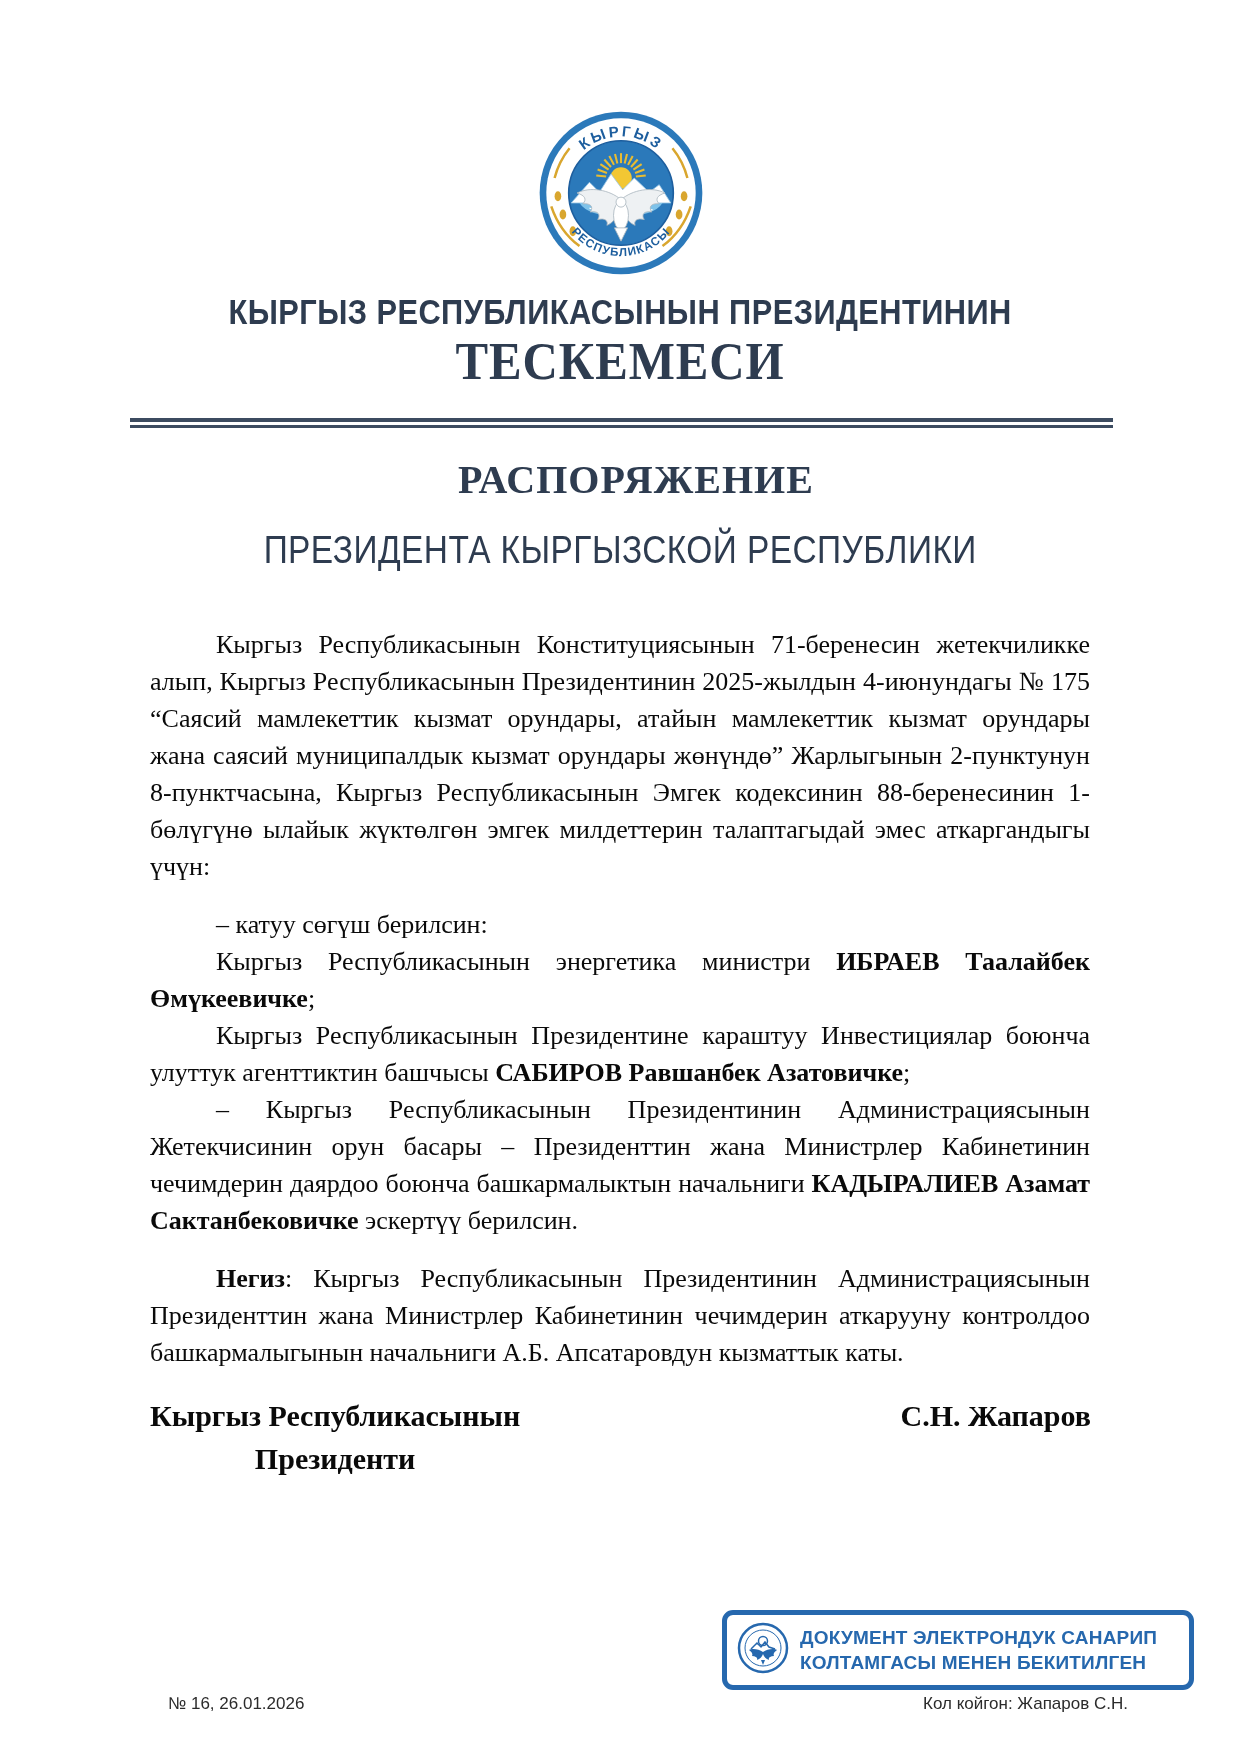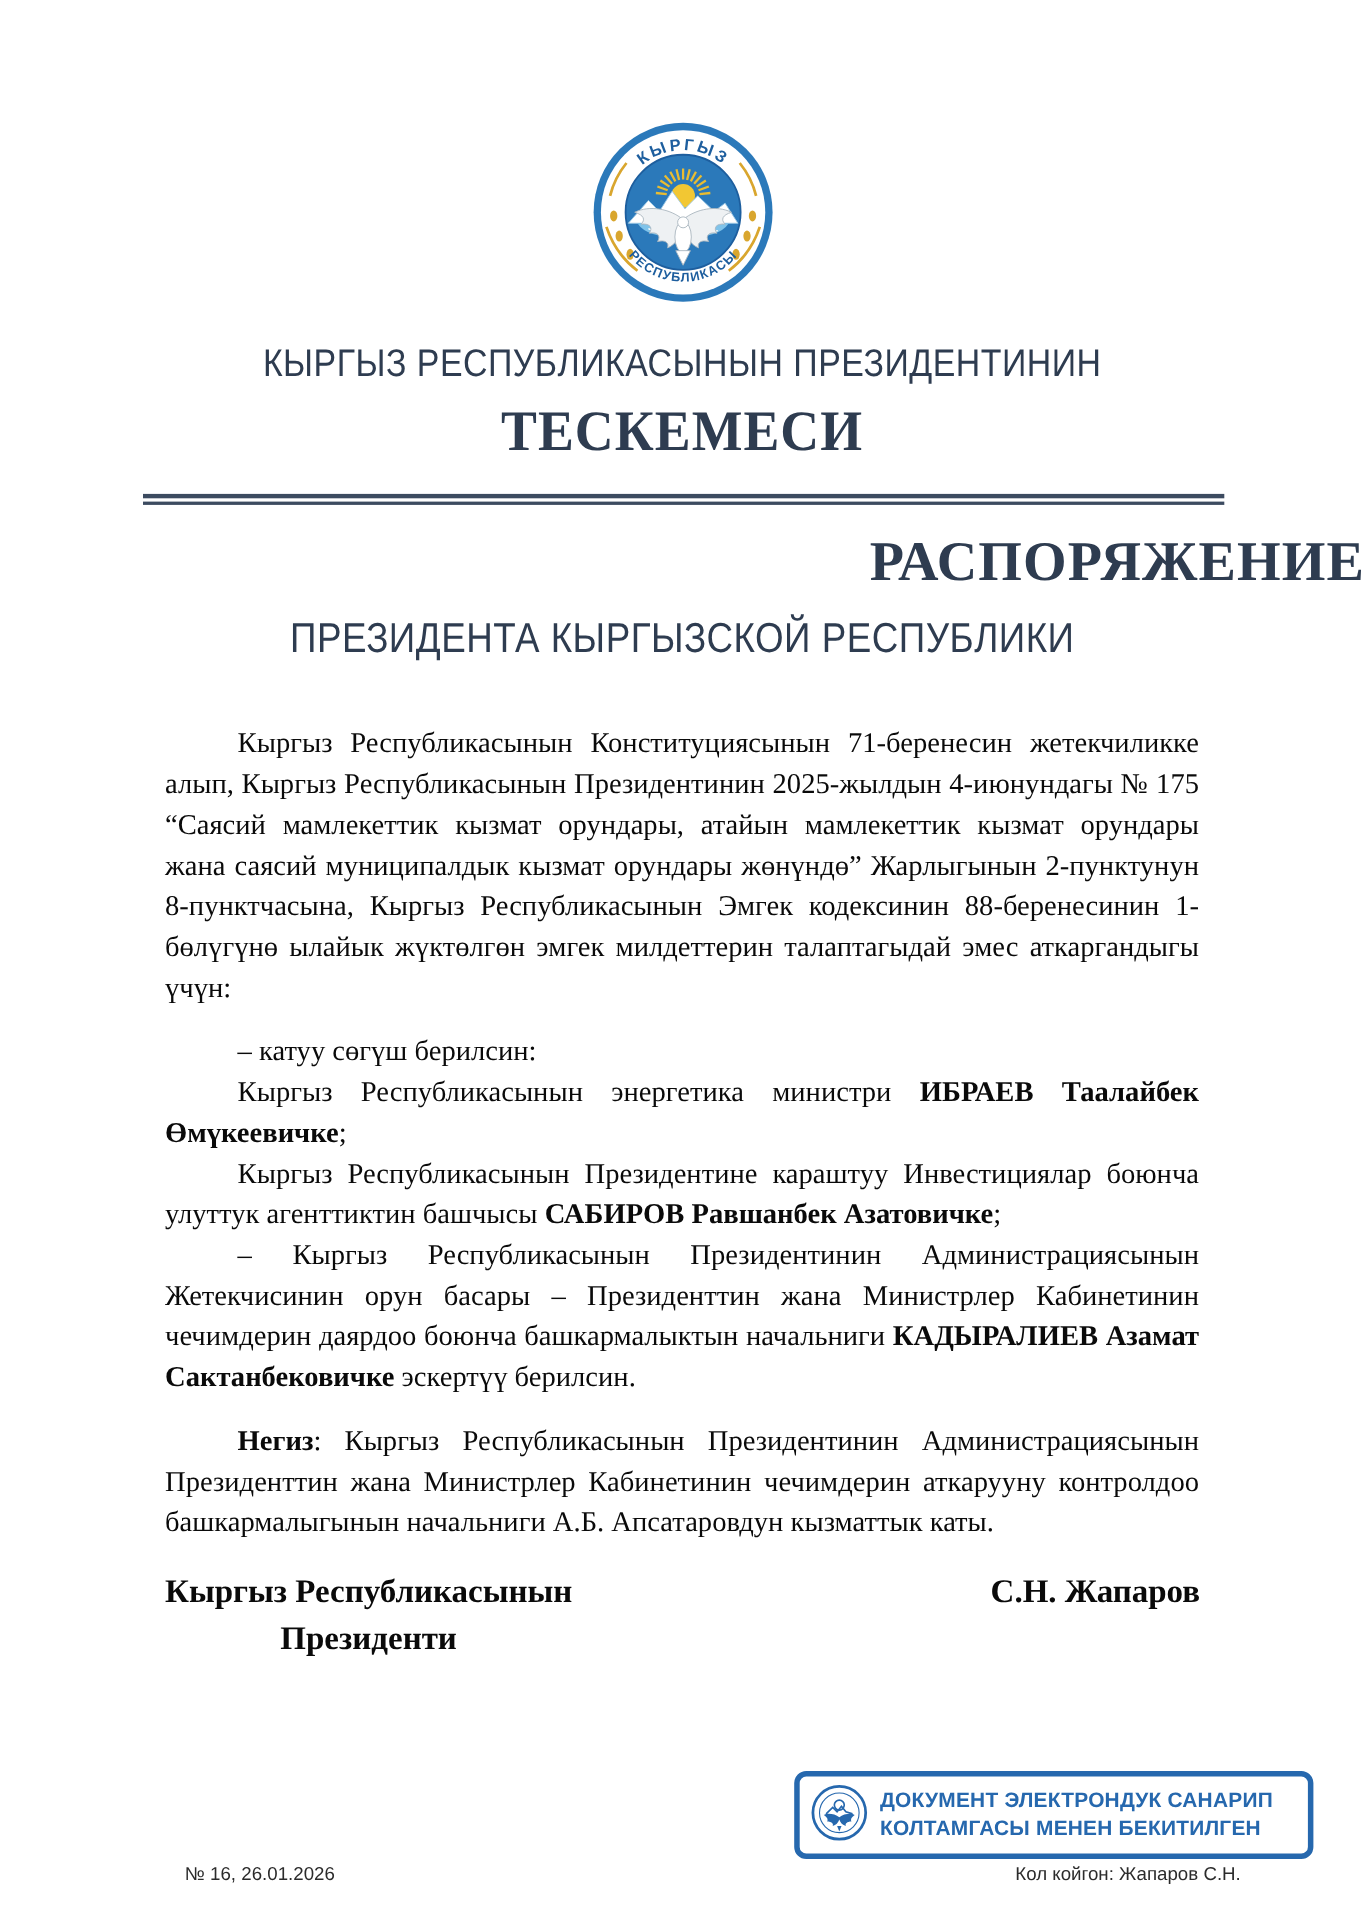--- a/index.html
+++ b/index.html
@@ -7,41 +7,42 @@
     position:relative;
     width:1241px; height:1754px;
     margin:0 auto;
     background:#ffffff;
     font-family:"Liberation Serif", serif;
     color:var(--c-text,#000);
     overflow:hidden;
   }
   .emblem { text-align:center; padding-top:110px; }
   .org-line {
-    margin-top:30px; text-align:center;
+    margin-top:12px; text-align:center;
     font-family:"Liberation Sans", sans-serif;
     font-size:35px; line-height:40px;
     color:var(--c-heading,#2e3c50);
+    font-weight:bold;
   }
   .cond { display:inline-block; transform:scaleX(0.88); white-space:nowrap; letter-spacing:0.5px; }
   .org-title {
-    margin-top:12px; text-align:center;
+    text-align:center;
     font-size:52px; line-height:60px; font-weight:bold;
     color:var(--c-heading,#2e3c50); letter-spacing:1px;
   }
   .org-title .cond2 { display:inline-block; transform:scaleX(0.94); white-space:nowrap; }
   .rule {
     margin:26px 128px 0 130px;
     height:3px;
     border-top:4px solid var(--c-rule,#3c4b60);
     border-bottom:3px solid var(--c-rule,#3c4b60);
   }
   .doc-type {
-    margin:24px 0 0 0; text-align:right;
-    font-size:51px; line-height:56px; font-weight:bold;
+    margin:24px 0 0 0; text-align:center;
+    font-size:40px; line-height:56px; font-weight:bold;
     color:var(--c-heading,#2e3c50); letter-spacing:1px;padding-left:31px;
   }
   .doc-subtitle {
     margin-top:22px; text-align:center;
     font-family:"Liberation Sans", sans-serif;
     font-size:38px; line-height:40px;
     color:var(--c-heading,#2e3c50);
   }
   .body-text {
     margin:56px 151px 0 150px;

